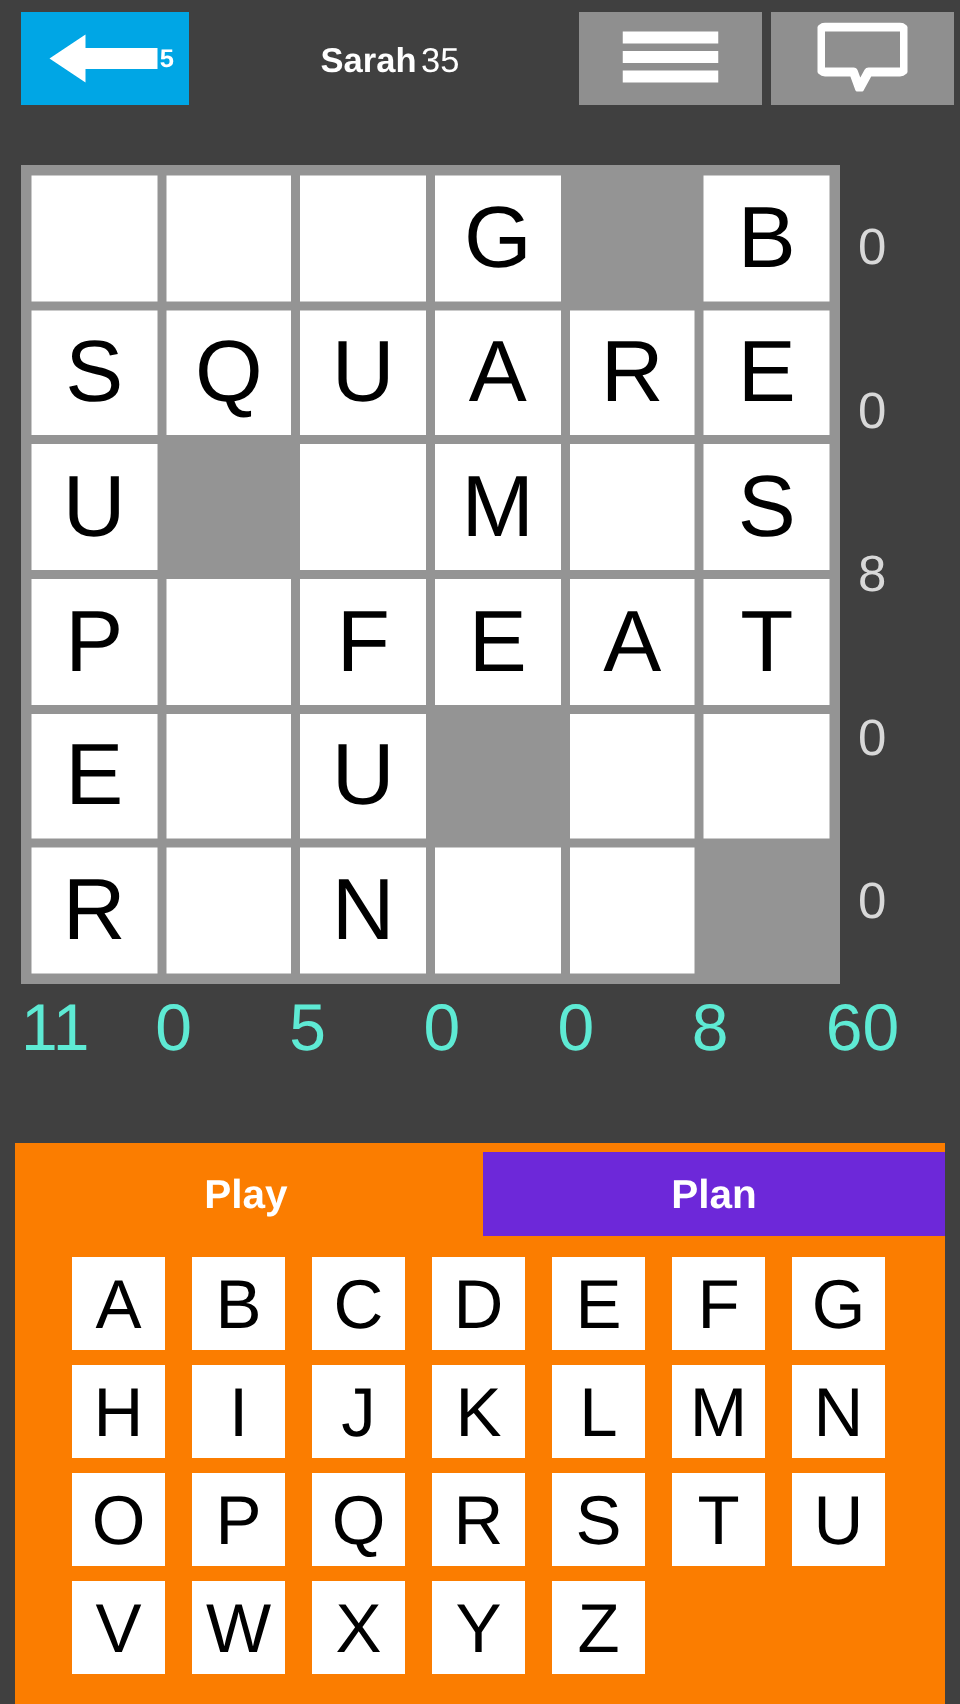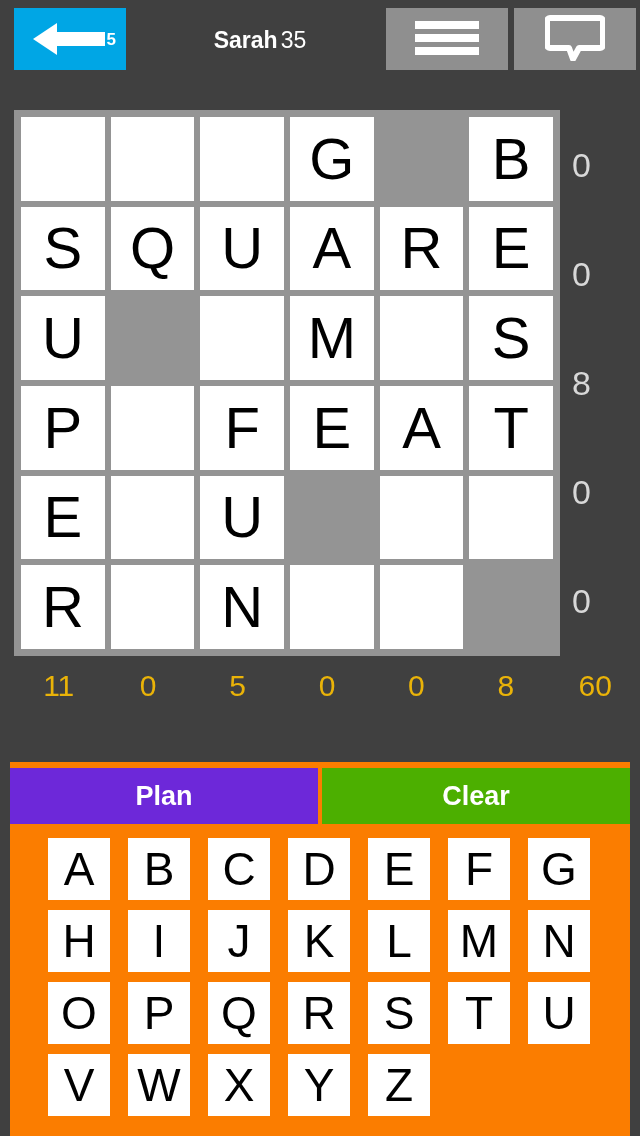--- a/index.html
+++ b/index.html
@@ -145,23 +145,23 @@
   
   #col-scores {
     position: absolute;
     left: 14px; top: 580px;
     width: 626px; height: 56px;
     display: grid;
     grid-template-columns: repeat(7, 1fr);
     align-items: center;
   }
   .col-score {
-    text-align: center;
-    color: #eab308;
-    font-size: 30px;
+    text-align: left;
+    color: #5eead4;
+    font-size: 44px;
     line-height: 1;
   }
   .col-score.total { }
 
   
   #panel {
     position: absolute;
     left: 10px; top: 762px;
     width: 620px; height: 374px;
     background: #fb7d00;
@@ -311,22 +311,22 @@
       <div class="col-score">0</div>
       <div class="col-score">0</div>
       <div class="col-score">8</div>
       <div class="col-score total">60</div>
     </div>
 </div>
 
 <div id="panel">
 
   <div id="actions">
+    <button id="play-button" class="action-btn">Play</button>
     <button id="plan-button" class="action-btn">Plan</button>
-    <button id="clear-button" class="action-btn">Clear</button>
   </div>
 
   <div id="keyboard">
       <div class="key-row">
         <button class="key">A</button>
         <button class="key">B</button>
         <button class="key">C</button>
         <button class="key">D</button>
         <button class="key">E</button>
         <button class="key">F</button>

